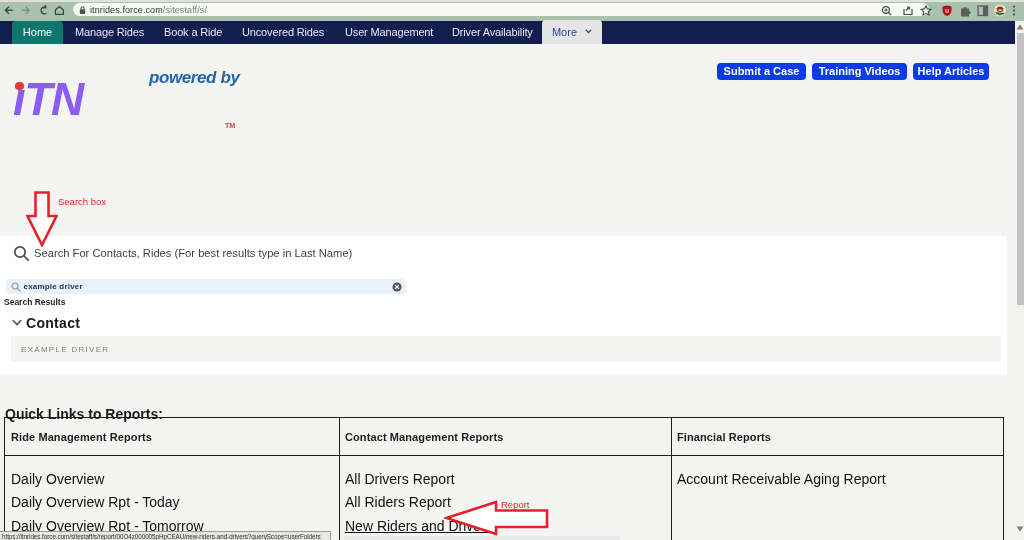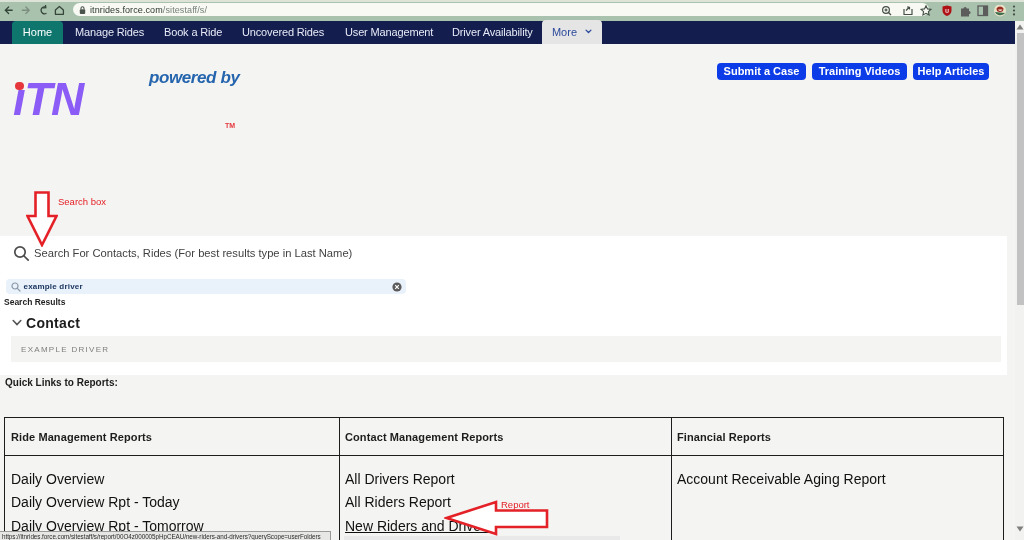--- a/index.html
+++ b/index.html
@@ -32,21 +32,21 @@
   
   #panel { left:0; top:192px; width:1007px; height:139px; background:#ffffff; }
   #searchtitle { left:34px; top:10.5px; font-size:11.2px; color:#3f3f3f; letter-spacing:0px; }
   #input { left:6px; top:43px; width:400px; height:14.5px; background:#e9f1fb; border-radius:4px; }
   #inputtext { left:23.5px; top:46px; font-size:8px; color:#16325c; font-weight:bold; letter-spacing:0.2px; }
   #searchresults { left:4px; top:61px; font-size:8.5px; font-weight:bold; color:#1f1f1f; }
   #contactlbl { left:26px; top:79px; font-size:14px; font-weight:bold; color:#1d1d1d; letter-spacing:0.3px; }
   #graybar { left:11px; top:100px; width:990px; height:26px; background:#f4f4f3; }
   #graybartext { left:21px; top:109px; font-size:8px; color:#7d7d7b; letter-spacing:1.3px; }
 
-  #quicklinks { left:5px; top:333px; font-size:10px; font-weight:bold; color:#1c1c1c; }
+  #quicklinks { left:5px; top:362px; font-size:14px; font-weight:bold; color:#1c1c1c; }
 
   
   #tbl { left:4px; top:373px; width:1000px; height:130px; border:1px solid #1d1d1d; overflow:hidden; }
   .vline { position:absolute; top:0; width:1px; height:130px; background:#1d1d1d; }
   #hline { position:absolute; left:0; top:37px; width:1000px; height:1px; background:#1d1d1d; }
   .th { position:absolute; top:13px; font-size:11px; font-weight:bold; color:#1d1d1d; letter-spacing:0.1px; }
   .td { position:absolute; font-size:14px; color:#111; }
 
   #tooltip { left:0px; top:487px; width:331px; height:10px; background:#e7e7e5; border:1px solid #9a9a98; border-left:none; font-size:6.3px; color:#2c2c2c; line-height:9px; letter-spacing:-0.05px; white-space:nowrap; overflow:hidden; padding-left:2px; }
   #rowhl { left:344px; top:492px; width:276px; height:4px; background:#e9e9e9; }

